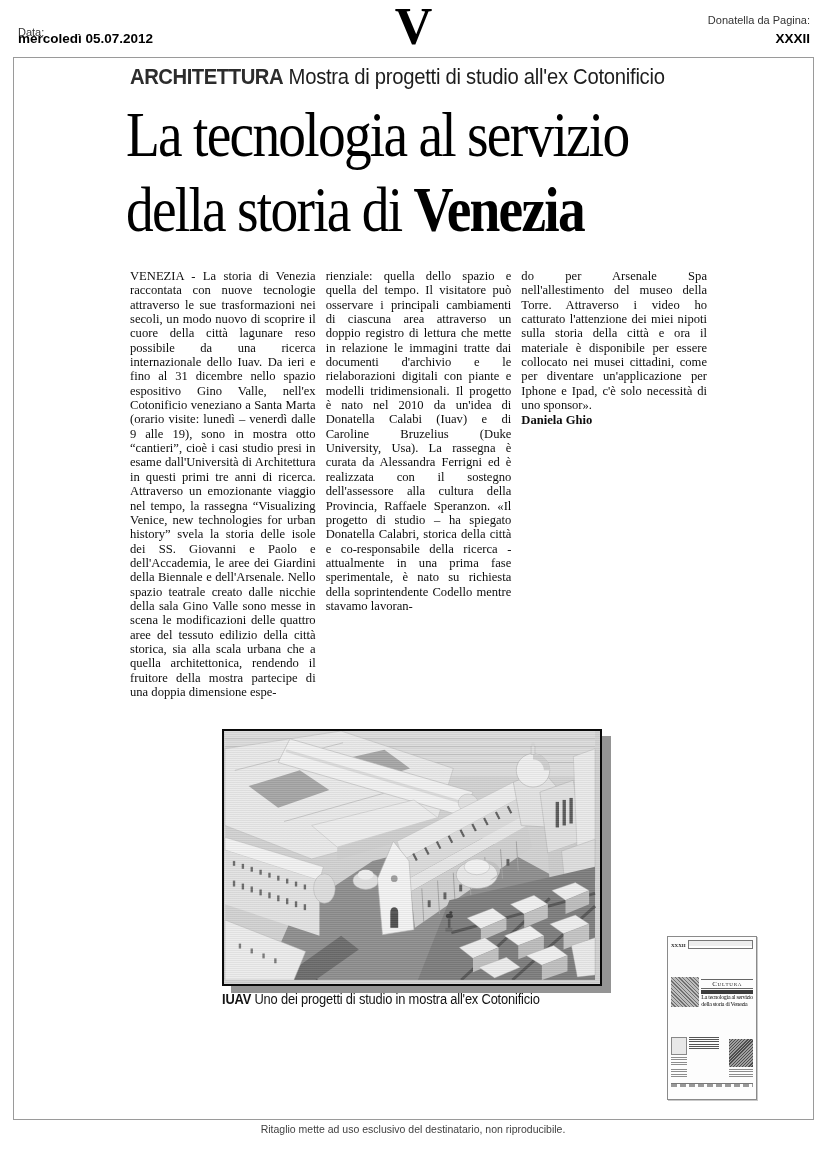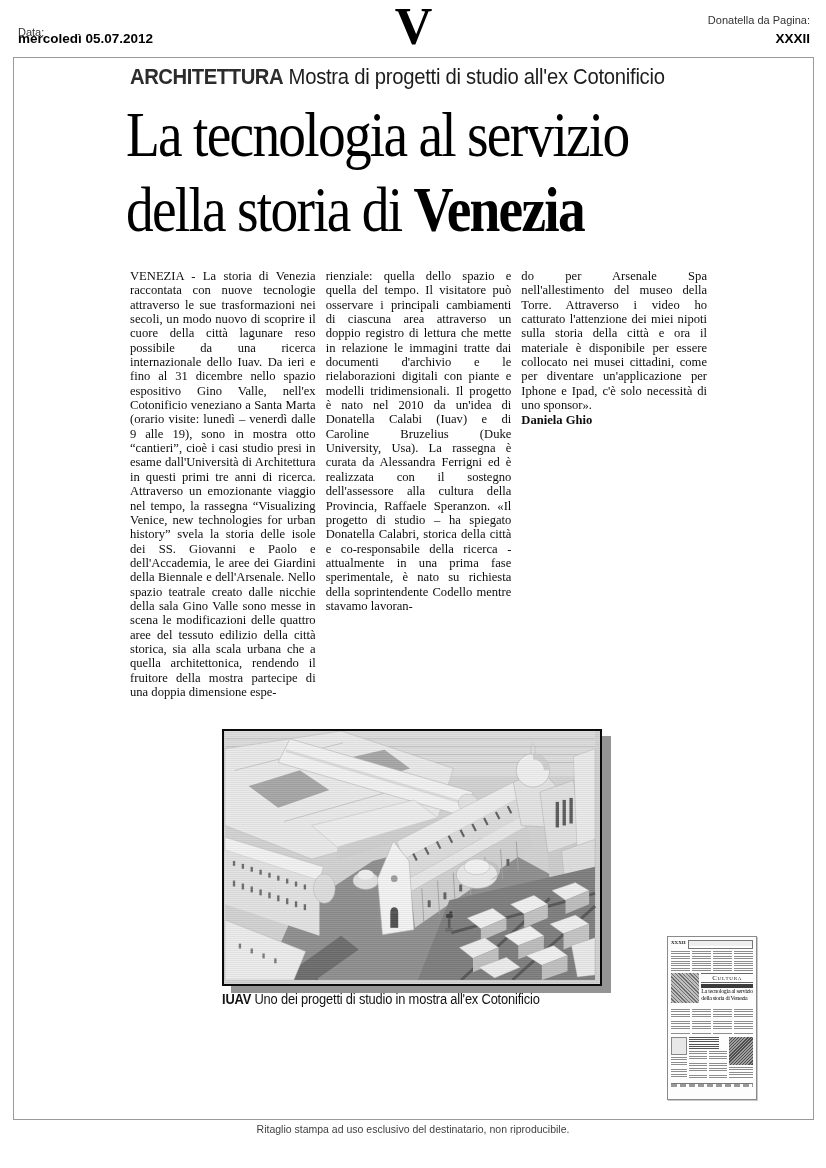--- a/index.html
+++ b/index.html
@@ -37,21 +37,21 @@
   .figure svg{display:block;}
   .img-tex{position:absolute;inset:0;pointer-events:none;
     background:repeating-linear-gradient(0deg,rgba(255,255,255,.07) 0 1px,rgba(0,0,0,.05) 1px 2px);}
   .caption{position:absolute;left:222px;top:991px;font-size:14px;color:#141414;
     transform:scaleX(.92);transform-origin:left top;white-space:nowrap;letter-spacing:-.2px;}
   .caption b{font-weight:bold;}
   
   .thumb{position:absolute;left:667px;top:936px;width:90px;height:164px;background:#fdfdfd;
     border:1px solid #8a8a8a;box-shadow:1px 1px 0 #c9c9c9;padding:3px 3px 2px 3px;box-sizing:border-box;
     font-family:"Liberation Serif",serif;overflow:hidden;}
-  .t-row{display:flex;gap:2px;margin-bottom:2px;}
+  .t-row{display:flex;gap:2px;margin-bottom:2px;align-items:flex-end;}
   .t-pagenum{font-size:5px;font-weight:bold;color:#222;line-height:6px;}
   .t-titlebar{flex:1;height:7px;border:0.5px solid #777;
     background:linear-gradient(0deg,#fff 0 2px,#eee 2px 100%);}
   .mini-tb{background:repeating-linear-gradient(180deg,#8d8d8d 0,#8d8d8d 0.9px,transparent 0.9px,transparent 2.4px);}
   .mini-tb-dark{background:repeating-linear-gradient(180deg,#555 0,#555 1px,transparent 1px,transparent 2.2px);}
   .mini-photo{background:repeating-linear-gradient(45deg,#6f6f6f 0 1px,#bdbdbd 1px 2.6px);}
   .mini-photo2{background:repeating-linear-gradient(135deg,#4d4d4d 0 1px,#9f9f9f 1px 2.2px);}
   .t-cultura{font-size:7px;letter-spacing:.8px;font-variant:small-caps;color:#222;text-align:center;
     border-top:0.5px solid #666;border-bottom:0.5px solid #666;line-height:8px;}
   .t-darkband{height:4px;background:#3c3c3c;margin-top:1px;}
@@ -297,13 +297,13 @@
       </div>
     </div>
     <div style="width:24px;">
       <div class="mini-photo2" style="height:28px;"></div>
       <div class="mini-tb" style="height:12px;margin-top:2px;"></div>
     </div>
   </div>
   <div class="t-footer"></div>
 </div>
 
-<div class="footer-note">Ritaglio stampa ad uso esclusivo del destinatario, non riproducibile.</div>
+<div class="footer-note">Ritaglio mette ad uso esclusivo del destinatario, non riproducibile.</div>
 
 </body></html>

